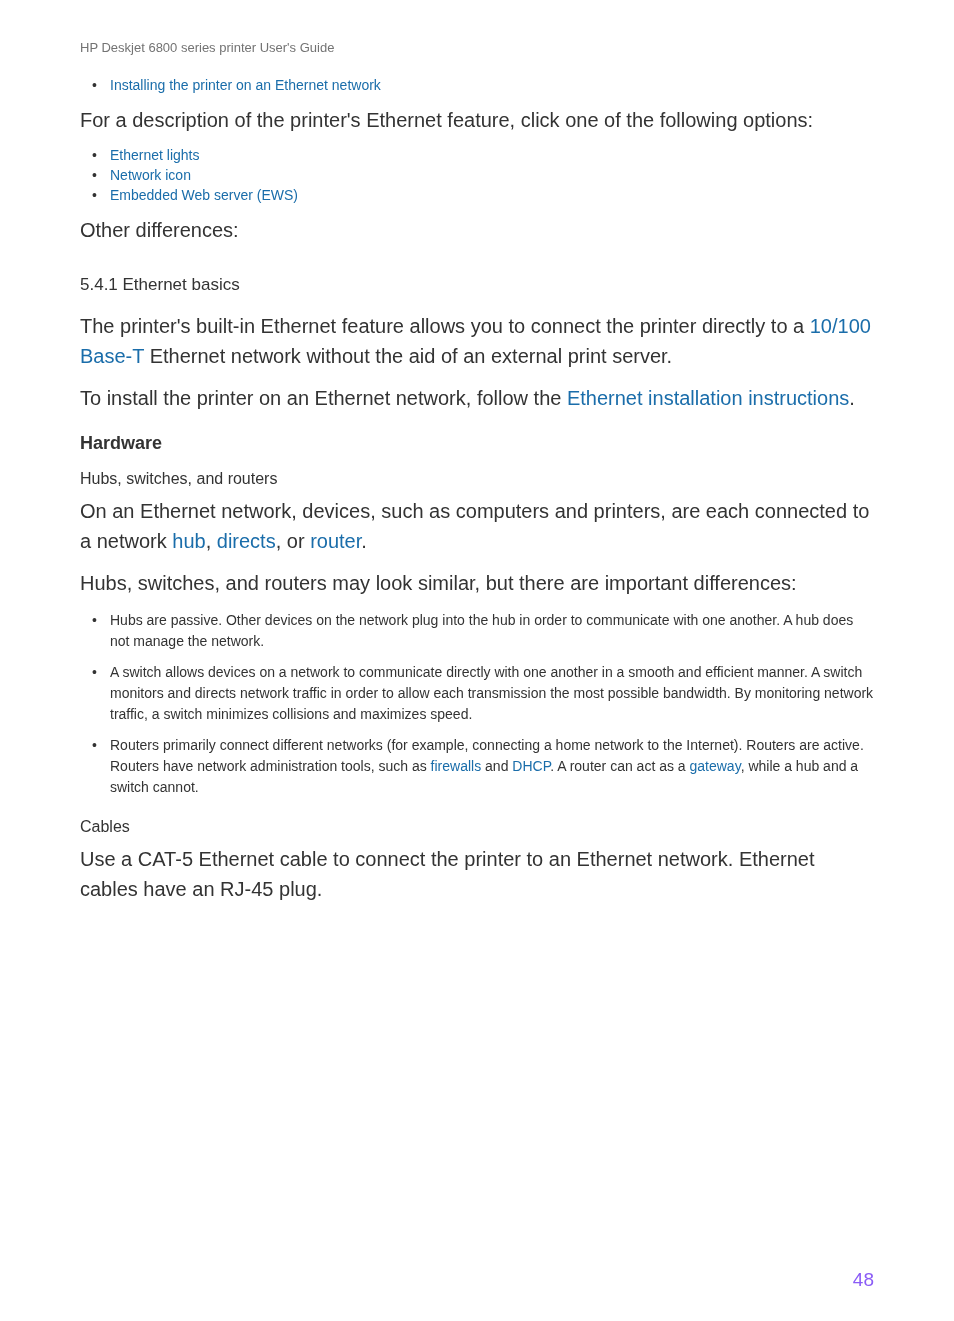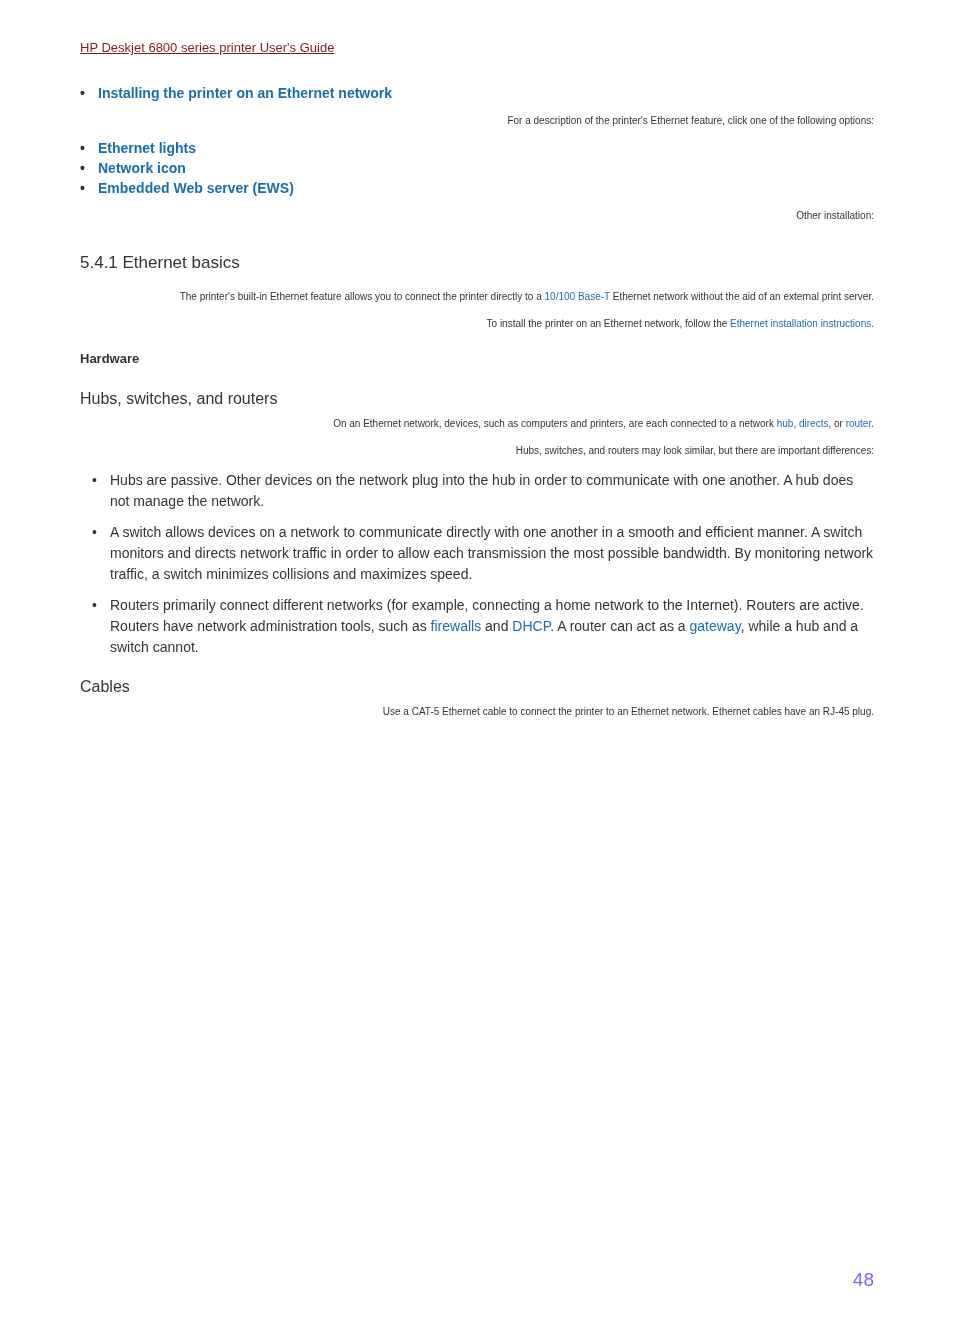--- a/index.html
+++ b/index.html
@@ -20,75 +20,72 @@
     .page-container {
       width: 954px;
       min-height: 1321px;
       background: #fff;
       padding: 40px 80px 60px 80px;
       position: relative;
     }
 
     .header-text {
       font-size: 13px;
-      color: #7f1d1d;
-      margin-bottom: 30px;
-      text-decoration: underline;
+      color: #737373;
+      margin-bottom: 22px;
     }
 
     .section {
       margin-bottom: 20px;
     }
 
     .intro-list {
       list-style: none;
-      margin-left: 18px;
+      margin-left: 30px;
       margin-bottom: 12px;
-      font-weight: bold;
     }
 
     .intro-list li {
       margin-bottom: 4px;
       position: relative;
     }
 
     .intro-list li::before {
       content: "•";
       position: absolute;
       left: -18px;
       color: #333;
     }
 
     a {
       color: #1a6daa;
       text-decoration: none;
     }
 
     .body-text {
-      font-size: 10px;
+      font-size: 20px;
       line-height: 1.5;
       margin-bottom: 12px;
-      text-align: right;
     }
 
     .section-heading {
       font-size: 17px;
       font-weight: normal;
       color: #333;
       margin-top: 30px;
       margin-bottom: 14px;
       padding-bottom: 2px;
     }
 
     .subsection-heading {
-      font-size: 13px;
+      font-size: 18px;
       font-weight: bold;
       color: #333;
       margin-top: 20px;
-      margin-bottom: 24px;
+      margin-bottom: 16px;
     }
 
     .subsubsection-heading {
       font-size: 16px;
       font-weight: normal;
       color: #333;
       margin-top: 16px;
       margin-bottom: 8px;
     }
 
@@ -142,21 +139,21 @@
         <a>Ethernet lights</a>
       </li>
       <li>
         <a>Network icon</a>
       </li>
       <li>
         <a>Embedded Web server (EWS)</a>
       </li>
     </ul>
 
-    <p class="body-text">Other installation:</p>
+    <p class="body-text">Other differences:</p>
 
   </div>
 
   <div class="section">
     <h2 class="section-heading">5.4.1  Ethernet basics</h2>
 
     <p class="body-text">
       <span>The printer's built-in Ethernet feature allows you to connect the printer directly to a </span><a>10/100 Base-T</a><span> Ethernet network without the aid of an external print server.</span>
     </p>
 

